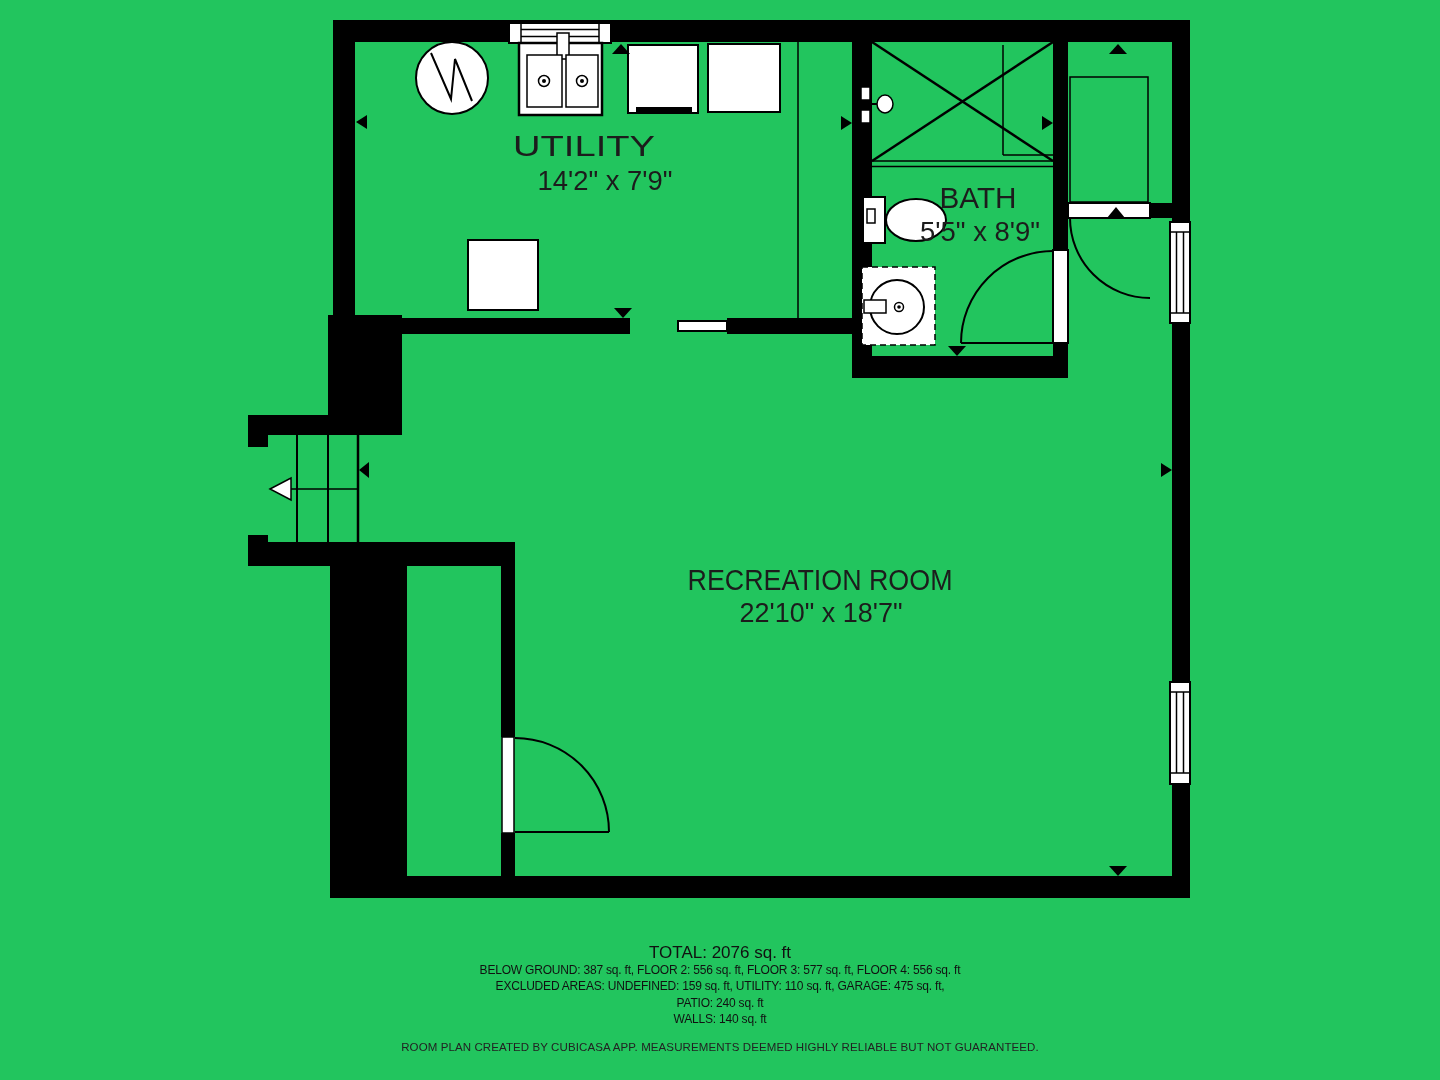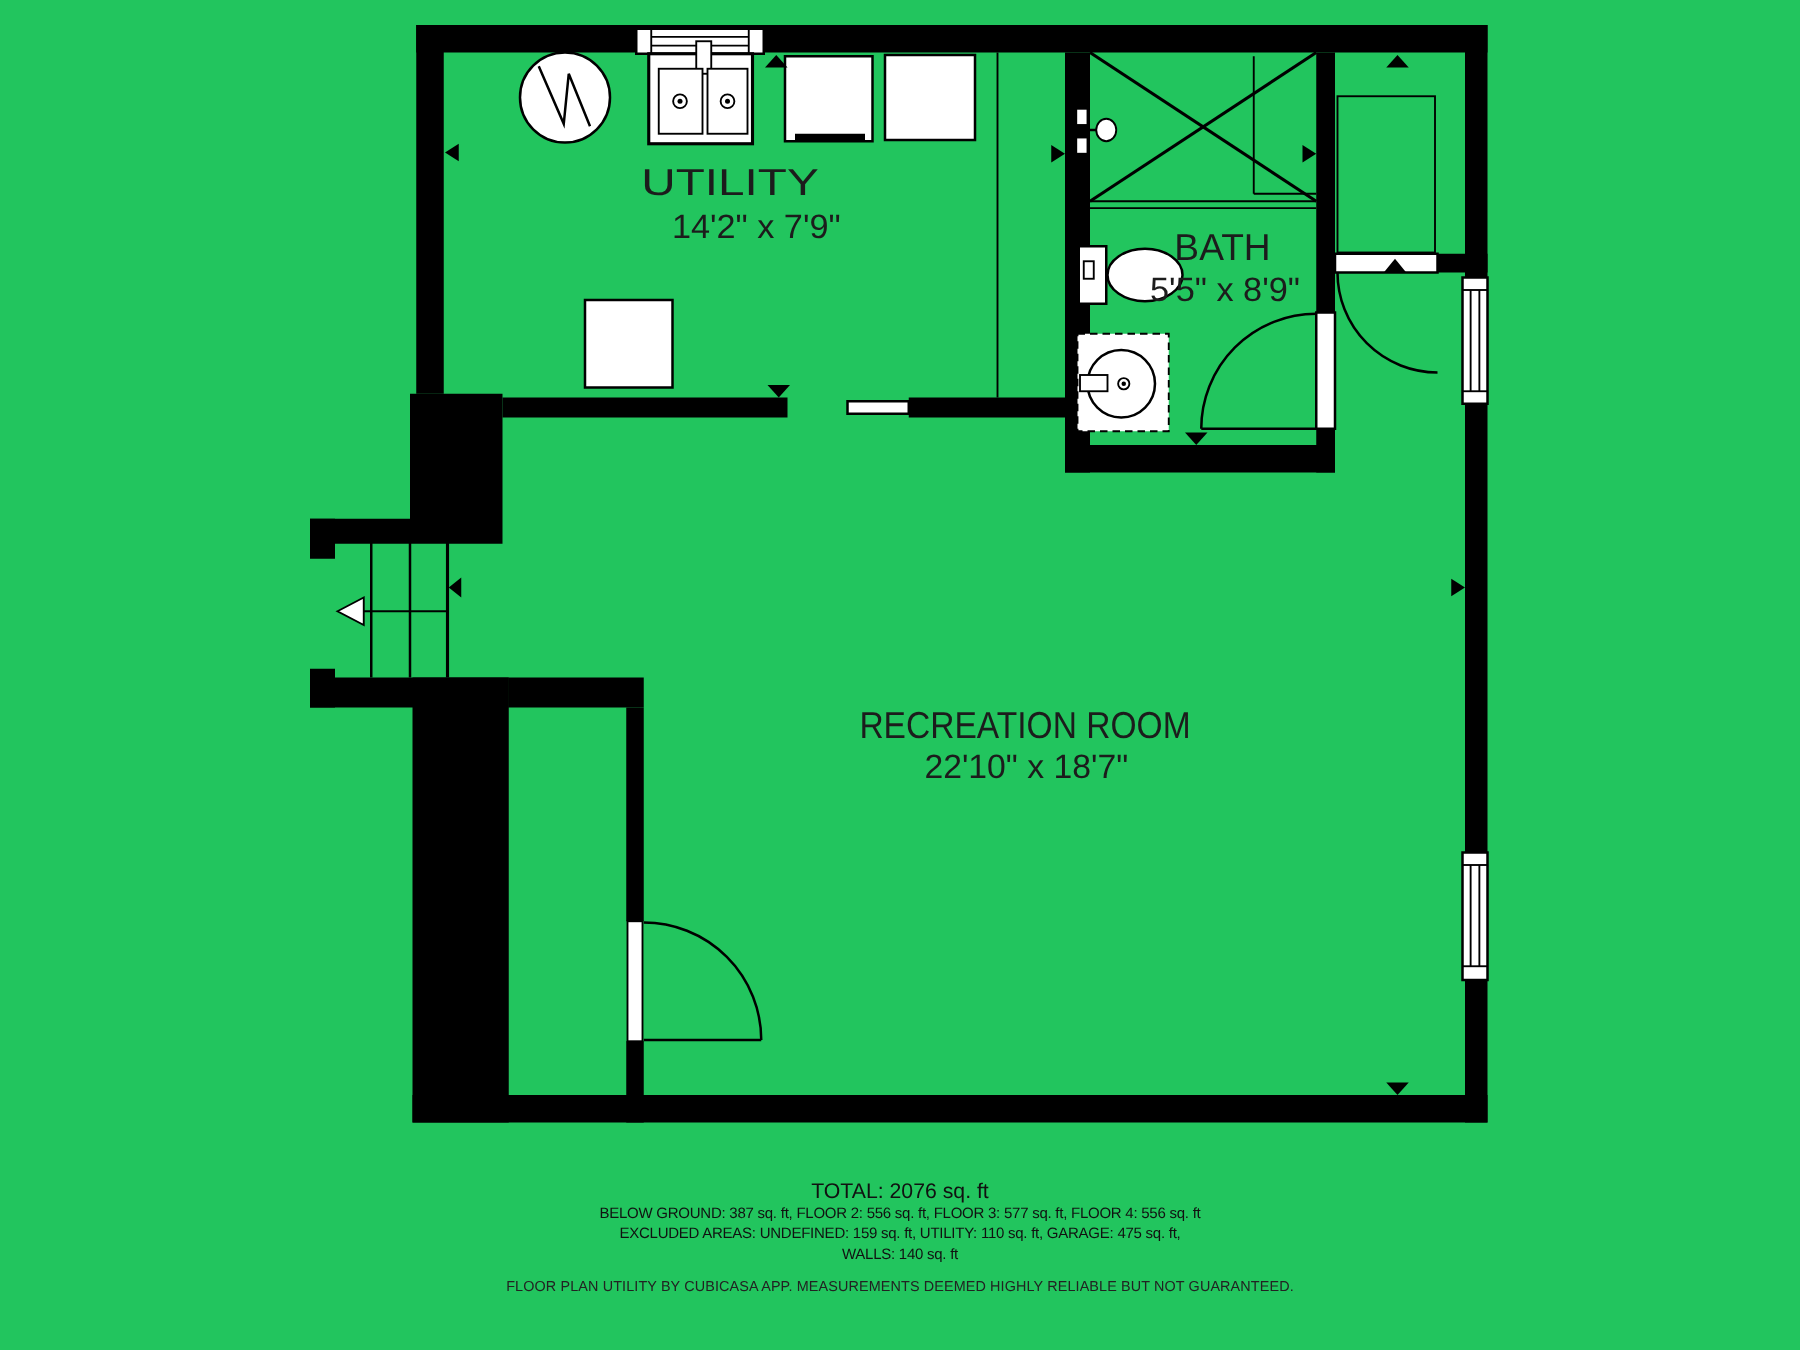--- a/index.html
+++ b/index.html
@@ -176,16 +176,17 @@
   <text class="room-label" x="980" y="241" font-size="27" text-anchor="middle" textLength="120" lengthAdjust="spacingAndGlyphs">5'5" x 8'9"</text>
 
   <text class="room-label" x="820" y="590" font-size="30" text-anchor="middle" textLength="265" lengthAdjust="spacingAndGlyphs">RECREATION ROOM</text>
   <text class="room-label" x="821" y="622" font-size="27" text-anchor="middle" textLength="163" lengthAdjust="spacingAndGlyphs">22'10" x 18'7"</text>
 </svg>
 
 <div class="footer">
   <div class="total">TOTAL: 2076 sq. ft</div>
   <div class="line">BELOW GROUND: 387 sq. ft, FLOOR 2: 556 sq. ft, FLOOR 3: 577 sq. ft, FLOOR 4: 556 sq. ft</div>
   <div class="line">EXCLUDED AREAS: UNDEFINED: 159 sq. ft, UTILITY: 110 sq. ft, GARAGE: 475 sq. ft,</div>
+  <div class="line">PATIO: 240 sq. ft</div>
   <div class="line">WALLS: 140 sq. ft</div>
-  <div class="disclaimer">FLOOR PLAN UTILITY BY CUBICASA APP. MEASUREMENTS DEEMED HIGHLY RELIABLE BUT NOT GUARANTEED.</div>
+  <div class="disclaimer">ROOM PLAN CREATED BY CUBICASA APP. MEASUREMENTS DEEMED HIGHLY RELIABLE BUT NOT GUARANTEED.</div>
 </div>
 </div>
 
 </body></html>

